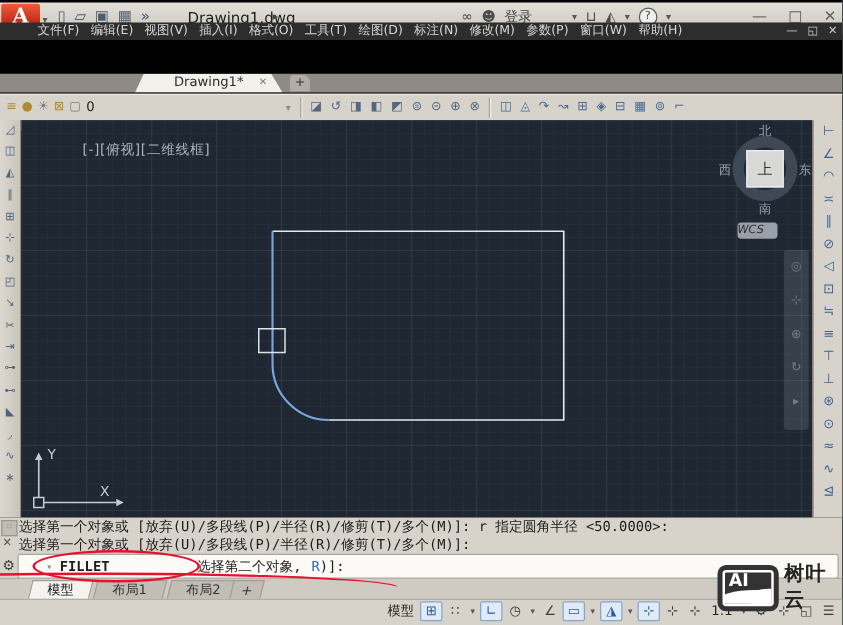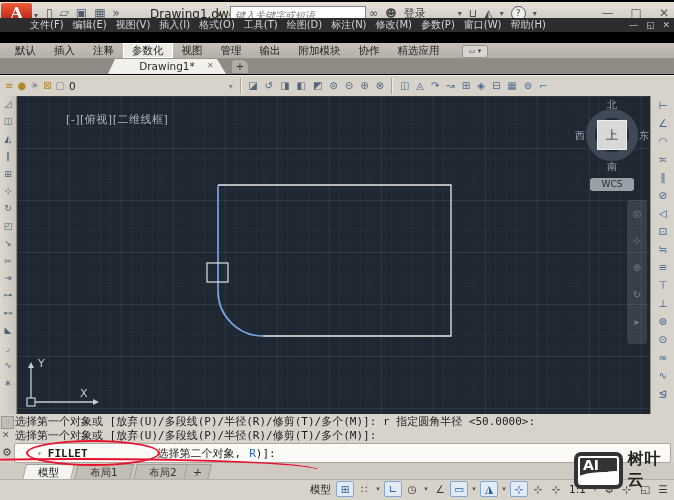--- a/index.html
+++ b/index.html
@@ -95,22 +95,22 @@
 
   .viewcube{position:absolute;left:557px;top:4px;width:76px;height:94px;}
   .vc-ring{position:absolute;left:12px;top:9px;width:52px;height:52px;box-sizing:border-box;
     border:9px solid rgba(66,76,89,0.92);border-radius:50%;}
   .vc-face{position:absolute;left:23px;top:20px;width:30px;height:30px;background:#d8d8d6;
     border:1px solid #efefef;box-sizing:border-box;color:#333;font-size:12px;text-align:center;
     line-height:28px;}
   .vc-lbl{position:absolute;color:#99a2ad;font-size:10px;width:14px;text-align:center;}
   .vc-n{left:31px;top:-2px;} .vc-s{left:31px;top:60px;}
   .vc-w{left:-1px;top:29px;} .vc-e{left:63px;top:29px;}
-  .vc-wcs{position:absolute;left:16px;top:78px;width:44px;height:13px;background:#9aa0a8;
-    border-radius:3px;color:#2b3036;font-size:9px;text-align:center;line-height:13px;}
+  .vc-wcs{position:absolute;left:16px;top:78px;width:32px;height:13px;background:#9aa0a8;
+    border-radius:3px;color:#2b3036;font-size:9px;line-height:13px;font-style:italic;}
 
   .navbar{position:absolute;left:610px;top:104px;width:20px;height:144px;
     background:rgba(150,158,168,0.20);border-radius:3px;}
   .navbar .ic{display:block;text-align:center;font-size:10px;line-height:27px;
     color:rgba(215,222,230,0.38);}
 
   
   .cmd{position:absolute;top:414px;left:0;right:0;height:49px;background:#d7d3cb;}
   .cmd-grip{position:absolute;left:1px;top:2px;width:11px;height:11px;background:#c2beb6;
     border:1px solid #9a968e;color:#6d6963;font-size:6px;text-align:center;line-height:10px;}
@@ -171,23 +171,20 @@
     <div class="app-caret">▾</div>
     <div class="qat">
         <span>▯</span>
         <span>▱</span>
         <span>▣</span>
         <span>▦</span>
         <span>»</span>
       </div>
     <div class="doc-title">Drawing1.dwg</div>
     <div class="doc-title-caret">▸</div>
-    <div class="search">
-      <input placeholder="键入关键字或短语" style="">
-    </div>
     <div class="acct">
       <span class="ic">∞</span>
       <span class="ic">☻</span>
       <span>登录</span>
       <span class="gap"></span>
       <span class="caret">▾</span>
       <span class="ic">⊔</span>
       <span class="ic">◭</span>
       <span class="caret">▾</span>
       <span class="help-circ">?</span>
@@ -215,35 +212,20 @@
         <span>窗口(W)</span>
         <span>帮助(H)</span>
       </div>
     <div class="docctl">
         <span>—</span>
         <span>◱</span>
         <span>✕</span>
       </div>
   </div>
 
-  <div class="ribbonrow">
-    <div class="tabs">
-        <span>默认</span>
-        <span>插入</span>
-        <span>注释</span>
-        <span class="active">参数化</span>
-        <span>视图</span>
-        <span>管理</span>
-        <span>输出</span>
-        <span>附加模块</span>
-        <span>协作</span>
-        <span>精选应用</span>
-      </div>
-    <div class="ribbon-overflow">▭ ▾</div>
-  </div>
 
   <div class="filetabs">
     <div class="ftab start">开始</div>
     <div class="ftab drawing">Drawing1*</div>
     <div class="ftab-close">✕</div>
     <div class="ftab-add">+</div>
   </div>
 
   <div class="toolbarrow">
     <div class="tb-left">

